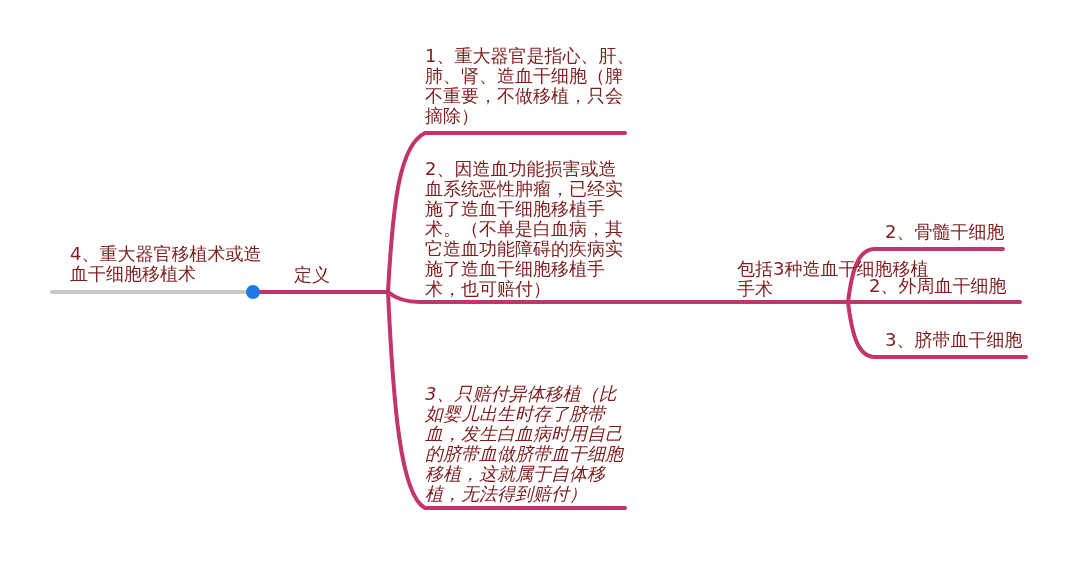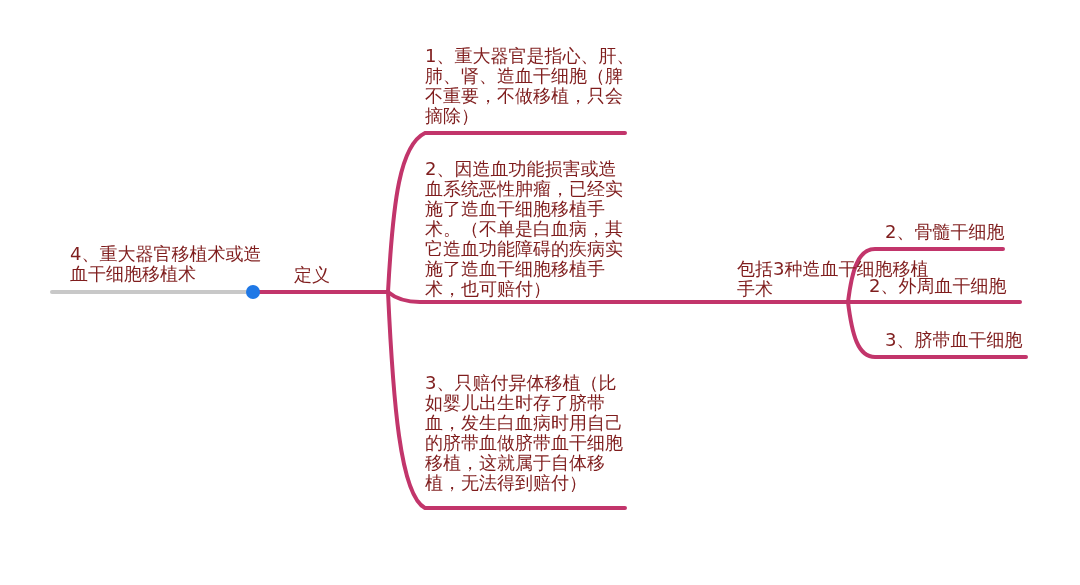--- a/index.html
+++ b/index.html
@@ -53,21 +53,21 @@
 摘除）</div>
 
 <div class="node-text" style="left:425px; top:159px;">2、因造血功能损害或造
 血系统恶性肿瘤，已经实
 施了造血干细胞移植手
 术。（不单是白血病，其
 它造血功能障碍的疾病实
 施了造血干细胞移植手
 术，也可赔付）</div>
 
-<div class="node-text" style="left:425px; top:373px;">3、只赔付异体移植（比
+<div class="node-text" style="left:425px; top:384px;font-style:italic;">3、只赔付异体移植（比
 如婴儿出生时存了脐带
 血，发生白血病时用自己
 的脐带血做脐带血干细胞
 移植，这就属于自体移
 植，无法得到赔付）</div>
 
 <div class="node-text" style="left:691px; top:259px;margin-left:46px;">包括3种造血干细胞移植
 手术</div>
 
 <div class="node-text" style="left:885px; top:222px;">2、骨髓干细胞</div>

